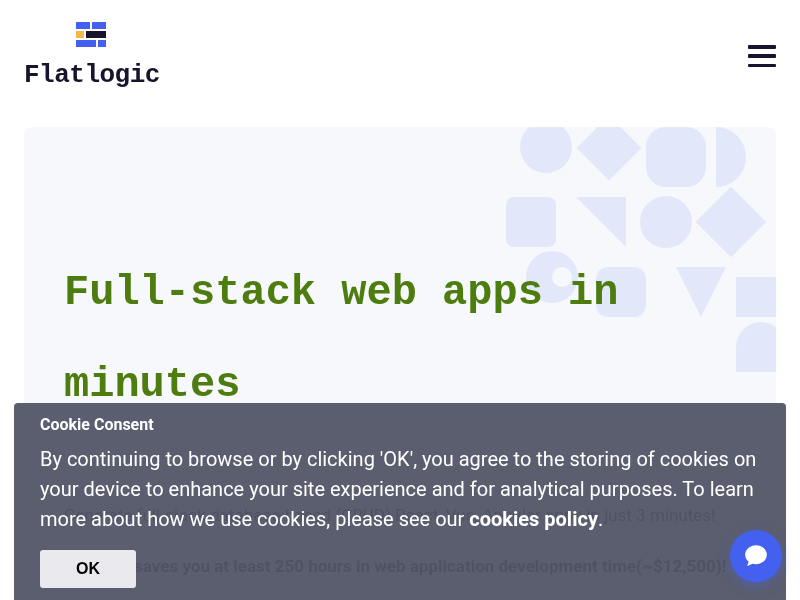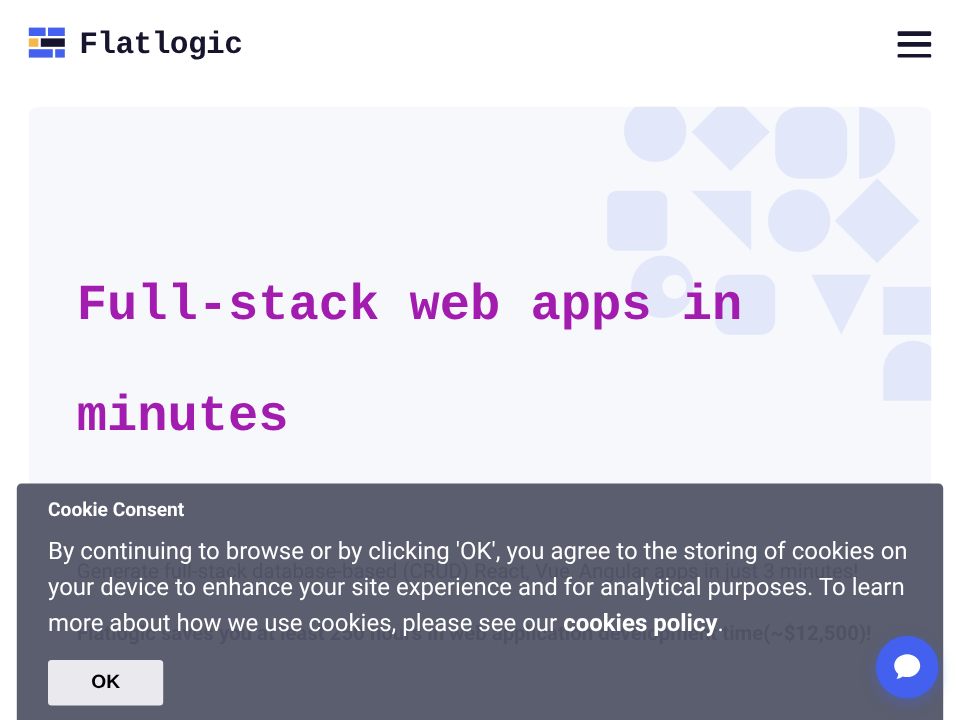--- a/index.html
+++ b/index.html
@@ -15,20 +15,21 @@
   display: flex;
   justify-content: space-between;
   align-items: center;
   padding: 22px 24px;
   background: #fff;
 }
 .logo {
   display: flex;
   align-items: center;
   gap: 10px;
+  flex-direction: column;
 }
 .logo-mark {
   width: 32px;
   height: 28px;
   display: flex;
   flex-direction: column;
   gap: 2px;
 }
 .logo-mark-row {
   display: flex;
@@ -69,21 +70,21 @@
   top: -10px;
   right: -10px;
   width: 300px;
   height: 280px;
   opacity: 0.6;
 }
 .hero-title {
   font-family: "Courier New", monospace;
   font-size: 42px;
   font-weight: 700;
-  color: #a21caf;
+  color: #4d7c0f;
   line-height: 2.2;
   margin-top: 80px;
   margin-bottom: 70px;
   position: relative;
   z-index: 1;
 }
 .hero-sub1 {
   font-size: 17px;
   color: #5b5b6e;
   line-height: 1.6;

